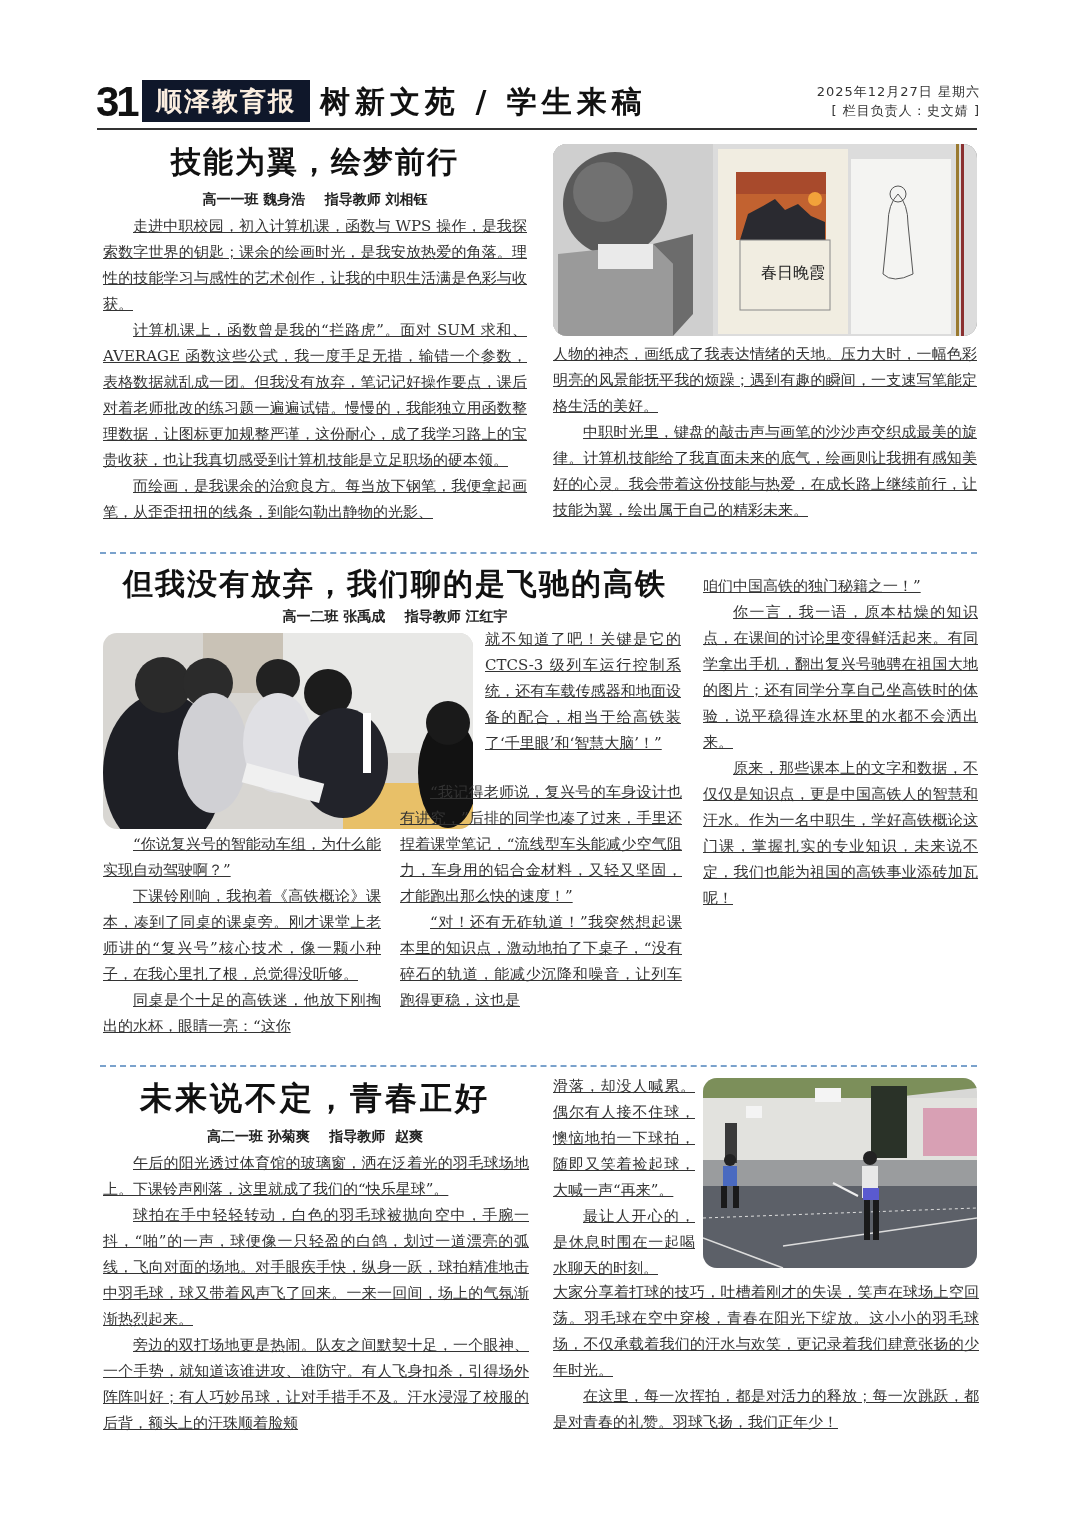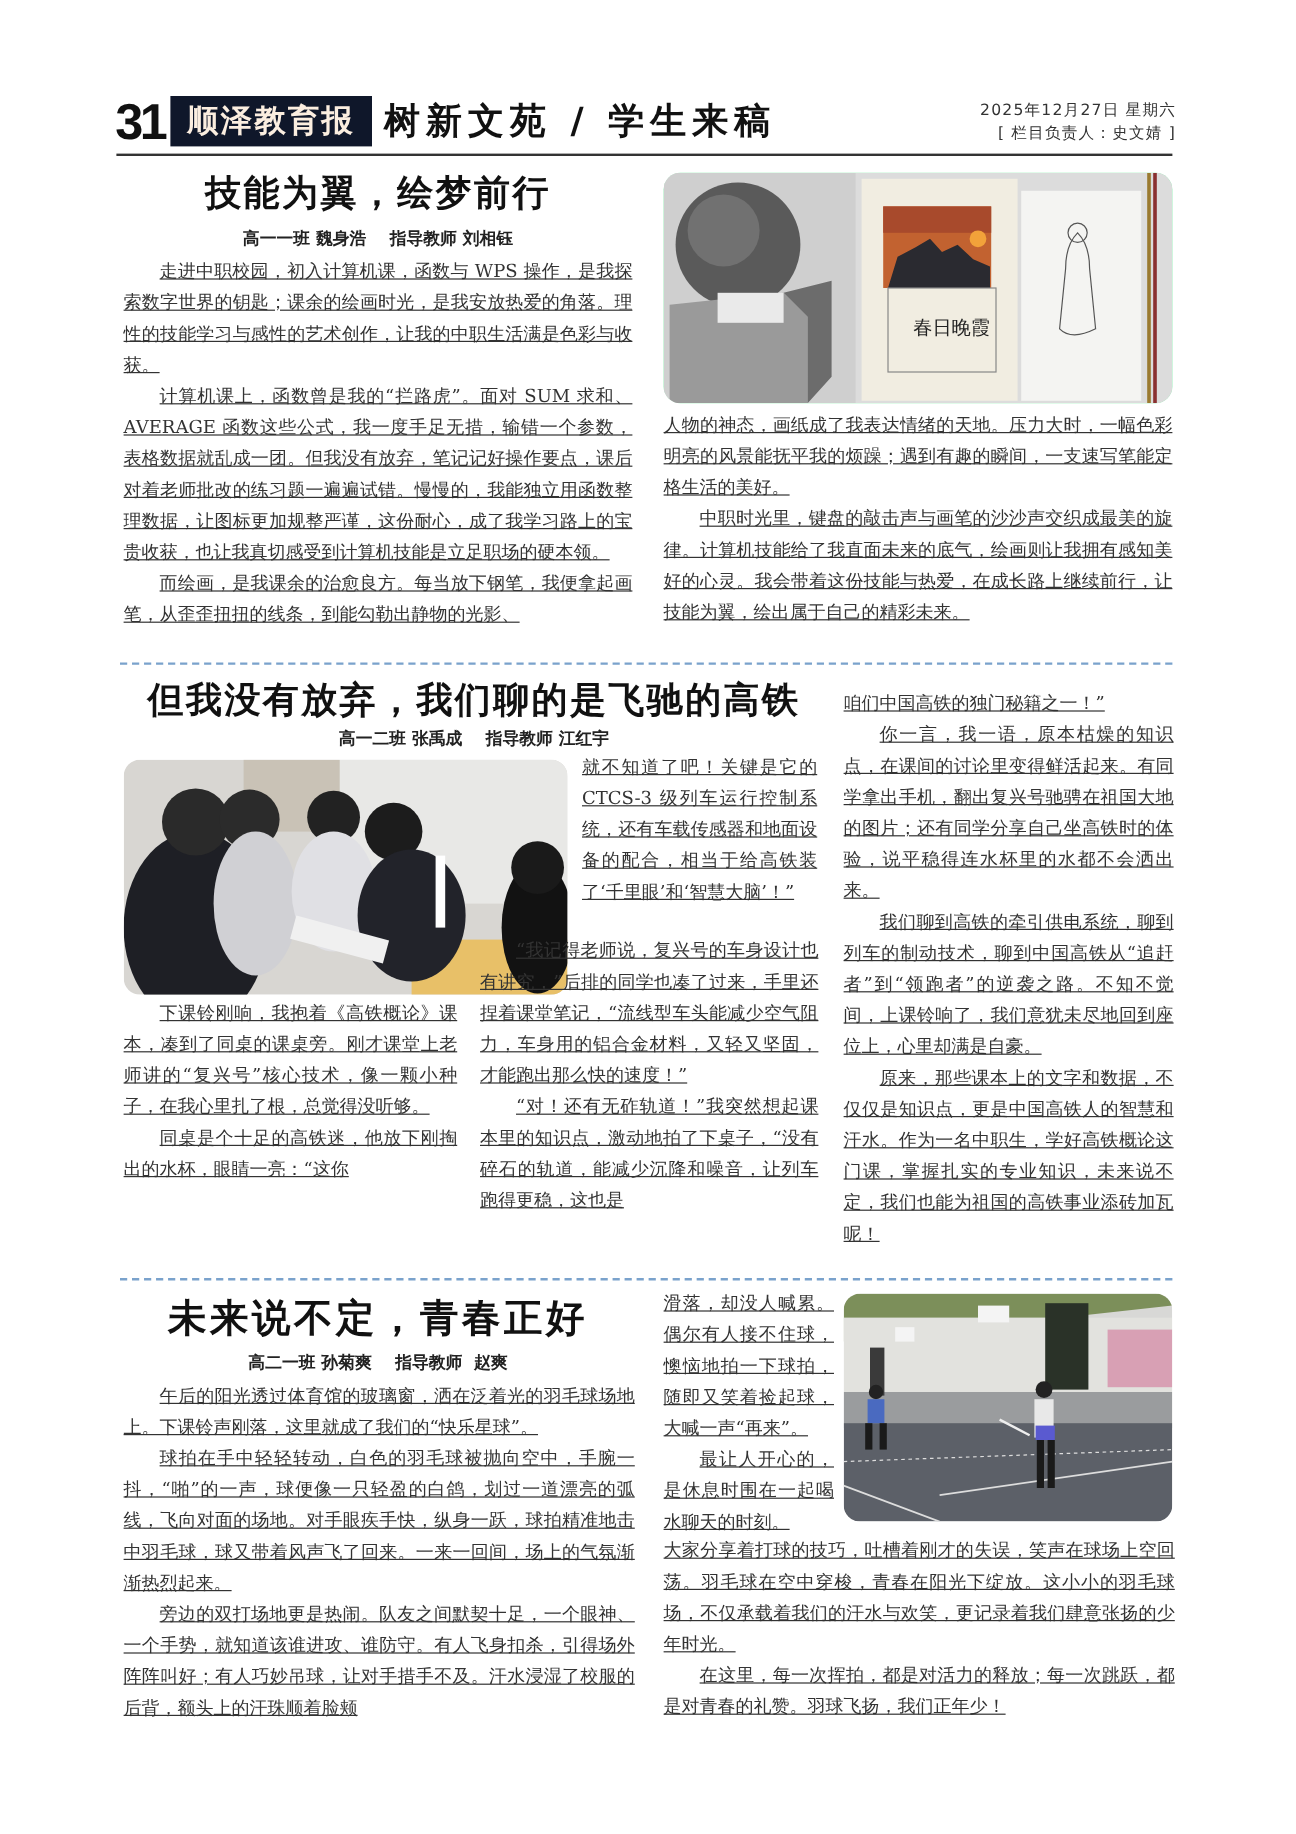--- a/index.html
+++ b/index.html
@@ -35,21 +35,21 @@
 <div class="abs header-rule"></div>
 
 <div class="abs title" style="left:100px;top:142px;width:430px;font-size:30px;line-height:40px;letter-spacing:2px;">技能为翼，绘梦前行</div>
 <div class="abs byline" style="left:100px;top:189px;width:430px;line-height:20px;">高一一班 魏身浩    指导教师 刘相钰</div>
 <div class="abs body" style="left:103px;top:213px;width:424px;">
   <p>走进中职校园，初入计算机课，函数与 WPS 操作，是我探索数字世界的钥匙；课余的绘画时光，是我安放热爱的角落。理性的技能学习与感性的艺术创作，让我的中职生活满是色彩与收获。</p>
   <p>计算机课上，函数曾是我的“拦路虎”。面对 SUM 求和、AVERAGE 函数这些公式，我一度手足无措，输错一个参数，表格数据就乱成一团。但我没有放弃，笔记记好操作要点，课后对着老师批改的练习题一遍遍试错。慢慢的，我能独立用函数整理数据，让图标更加规整严谨，这份耐心，成了我学习路上的宝贵收获，也让我真切感受到计算机技能是立足职场的硬本领。</p>
   <p>而绘画，是我课余的治愈良方。每当放下钢笔，我便拿起画笔，从歪歪扭扭的线条，到能勾勒出静物的光影、</p>
 </div>
 
-<div class="abs photo" style="left:553px;top:144px;width:424px;height:192px;background:#86efac;">
+<div class="abs photo" style="left:553px;top:144px;width:424px;height:192px;background:#737373;">
   <svg width="424" height="192" viewBox="0 0 424 192">
     <rect x="0" y="0" width="424" height="192" fill="#dcdcdc"></rect>
 
     <rect x="0" y="0" width="160" height="192" fill="#cfcfcf"></rect>
     <circle cx="62" cy="60" r="52" fill="#5a5a5a"></circle>
     <circle cx="50" cy="48" r="30" fill="#7a7a7a" opacity="0.7"></circle>
     <polygon points="5,110 100,100 120,120 120,192 5,192" fill="#9a9a9a"></polygon>
     <polygon points="100,100 140,90 140,170 120,192 120,120" fill="#6c6c6c"></polygon>
     <rect x="45" y="100" width="55" height="25" fill="#eaeaea"></rect>
 
@@ -93,36 +93,36 @@
     <circle cx="225" cy="60" r="24" fill="#1c1c1c"></circle>
     <ellipse cx="240" cy="130" rx="45" ry="55" fill="#22232a"></ellipse>
     <rect x="260" y="80" width="8" height="60" fill="#fff"></rect>
     <rect x="140" y="140" width="80" height="20" fill="#f0f0f0" transform="rotate(15 180 150)"></rect>
     <ellipse cx="345" cy="140" rx="30" ry="55" fill="#121212"></ellipse>
     <circle cx="345" cy="90" r="22" fill="#1a1a1a"></circle>
   </svg>
 </div>
 
 <div class="abs body" style="left:103px;top:831px;width:278px;">
+  <p>“你说复兴号的智能动车组，为什么能实现自动驾驶啊？”</p>
   <p>下课铃刚响，我抱着《高铁概论》课本，凑到了同桌的课桌旁。刚才课堂上老师讲的“复兴号”核心技术，像一颗小种子，在我心里扎了根，总觉得没听够。</p>
   <p>同桌是个十足的高铁迷，他放下刚掏出的水杯，眼睛一亮：“这你</p>
 </div>
 
 <div class="abs body" style="left:485px;top:626px;width:196px;">
   <p class="noindent">就不知道了吧！关键是它的 CTCS-3 级列车运行控制系统，还有车载传感器和地面设备的配合，相当于给高铁装了‘千里眼’和‘智慧大脑’！”</p>
 </div>
 <div class="abs body" style="left:400px;top:779px;width:282px;">
   <p>“我记得老师说，复兴号的车身设计也有讲究，”后排的同学也凑了过来，手里还捏着课堂笔记，“流线型车头能减少空气阻力，车身用的铝合金材料，又轻又坚固，才能跑出那么快的速度！”</p>
   <p>“对！还有无砟轨道！”我突然想起课本里的知识点，激动地拍了下桌子，“没有碎石的轨道，能减少沉降和噪音，让列车跑得更稳，这也是</p>
 </div>
 
 <div class="abs body" style="left:703px;top:573px;width:275px;">
   <p class="noindent">咱们中国高铁的独门秘籍之一！”</p>
   <p>你一言，我一语，原本枯燥的知识点，在课间的讨论里变得鲜活起来。有同学拿出手机，翻出复兴号驰骋在祖国大地的图片；还有同学分享自己坐高铁时的体验，说平稳得连水杯里的水都不会洒出来。</p>
-  <p>我们聊到高铁的牵引供电系统，聊到列车的制动技术，聊到中国高铁从“追赶者”到“领跑者”的逆袭之路。不知不觉间，上课铃响了，我们意犹未尽地回到座位上，心里却满是自豪。</p>
   <p>原来，那些课本上的文字和数据，不仅仅是知识点，更是中国高铁人的智慧和汗水。作为一名中职生，学好高铁概论这门课，掌握扎实的专业知识，未来说不定，我们也能为祖国的高铁事业添砖加瓦呢！</p>
 </div>
 
 <div class="abs divider" style="left:100px;top:1065px;width:877px;"></div>
 
 <div class="abs title" style="left:100px;top:1076px;width:430px;font-size:32px;line-height:44px;letter-spacing:3px;">未来说不定，青春正好</div>
 <div class="abs byline" style="left:100px;top:1126px;width:430px;line-height:20px;">高二一班 孙菊爽    指导教师  赵爽</div>
 <div class="abs body" style="left:103px;top:1150px;width:426px;">
   <p>午后的阳光透过体育馆的玻璃窗，洒在泛着光的羽毛球场地上。下课铃声刚落，这里就成了我们的“快乐星球”。</p>
   <p>球拍在手中轻轻转动，白色的羽毛球被抛向空中，手腕一抖，“啪”的一声，球便像一只轻盈的白鸽，划过一道漂亮的弧线，飞向对面的场地。对手眼疾手快，纵身一跃，球拍精准地击中羽毛球，球又带着风声飞了回来。一来一回间，场上的气氛渐渐热烈起来。</p>

